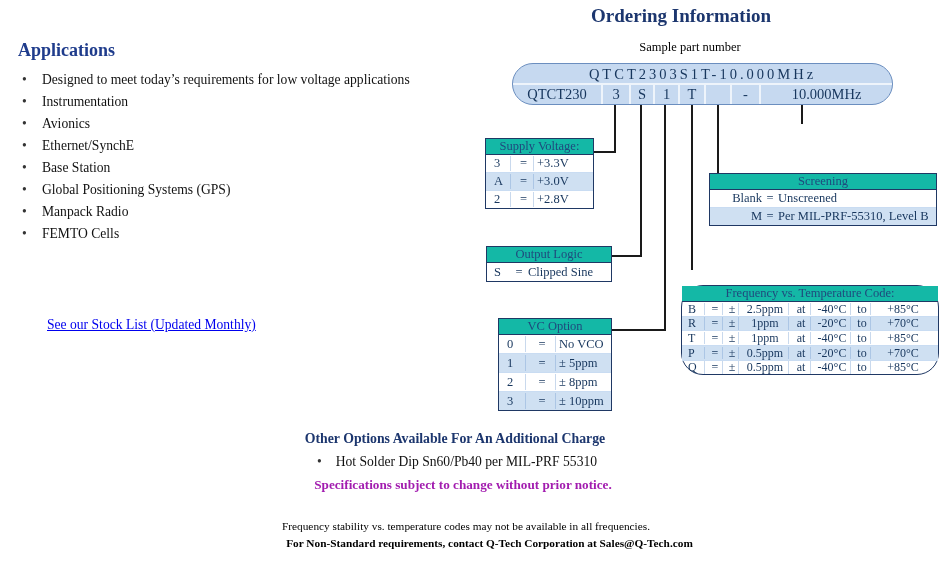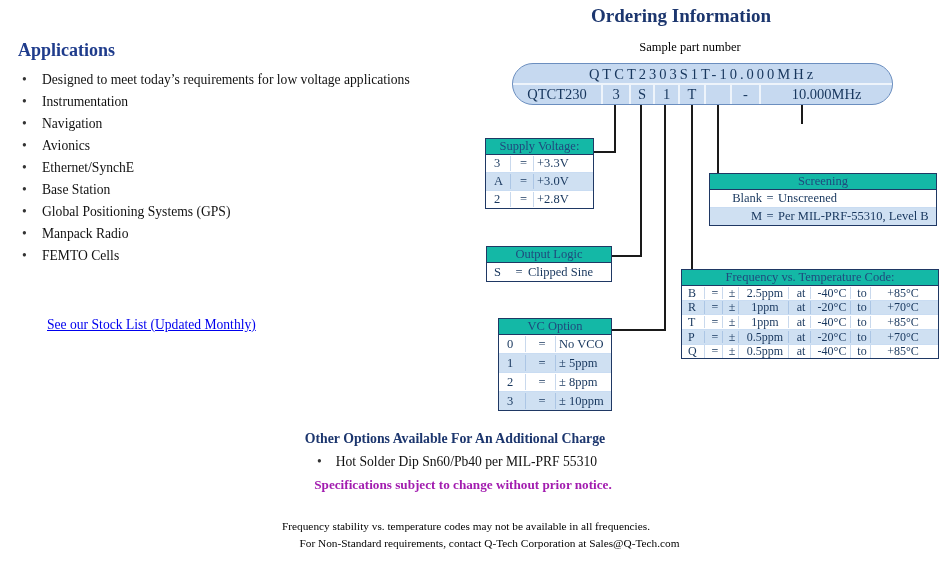--- a/index.html
+++ b/index.html
@@ -61,32 +61,31 @@
             background:#c6d9f0; border:1.5px solid #2d4b85; color:#1f497d;
             font-size:13px; line-height:21px; text-align:center; }
 
   
   .foot { transform:translateX(-50%); white-space:nowrap; }
   .f-options { left:455px; top:431px; font-size:13.8px; font-weight:bold; color:#1c366e; }
   .f-bullet  { left:457px; top:454px; font-size:13.6px; color:#111; }
   .f-bullet::before { content:"•"; margin-right:14px; color:#333; }
   .f-specs   { left:463px; top:477px; font-size:13.2px; font-weight:bold; color:#a21caf; }
   .f-note1   { left:466px; top:520px; font-size:11.3px; color:#000; }
-  .f-note2   { left:466px; top:537px; font-size:11.3px; font-weight:normal; color:#000;padding-left:47px; }
+  .f-note2   { left:466px; top:537px; font-size:11.3px; font-weight:bold; color:#000;padding-left:47px; }
 </style>
 </head>
 <body>
 
 <div class="page">
 
   <div class="abs apps-title">Applications</div>
   <ul class="abs apps-list">
     <li>Designed to meet today’s requirements for low voltage applications</li>
     <li>Instrumentation</li>
-    <li>Navigation</li>
     <li>Avionics</li>
     <li>Ethernet/SynchE</li>
     <li>Base Station</li>
     <li>Global Positioning Systems (GPS)</li>
     <li>Manpack Radio</li>
     <li>FEMTO Cells</li>
   </ul>
   <a class="abs stock-link">See our Stock List (Updated Monthly)</a>
 
   <div class="abs ord-title">Ordering Information</div>
@@ -176,21 +175,21 @@
       <span class="ctr">=</span>
       <span>Unscreened</span>
     </div>
     <div class="trow sc-row shade">
       <span class="code">M</span>
       <span class="ctr">=</span>
       <span>Per MIL-PRF-55310, Level B</span>
     </div>
   </div>
 
-  <div class="abs tbl" style="left:681px;top:269px;width:258px;">
+  <div class="abs tbl" style="left:681px;top:285px;width:258px;border-radius:22px;">
     <div class="tbl-hdr">Frequency vs. Temperature Code:</div>
     <div class="trow ft-row">
       <span>B</span>
       <span class="ctr sep">=</span>
       <span class="ctr sep">±</span>
       <span class="num sep">2.5ppm</span>
       <span class="ctr sep">at</span>
       <span class="num sep">-40°C</span>
       <span class="ctr sep">to</span>
       <span class="num sep">+85°C</span>

